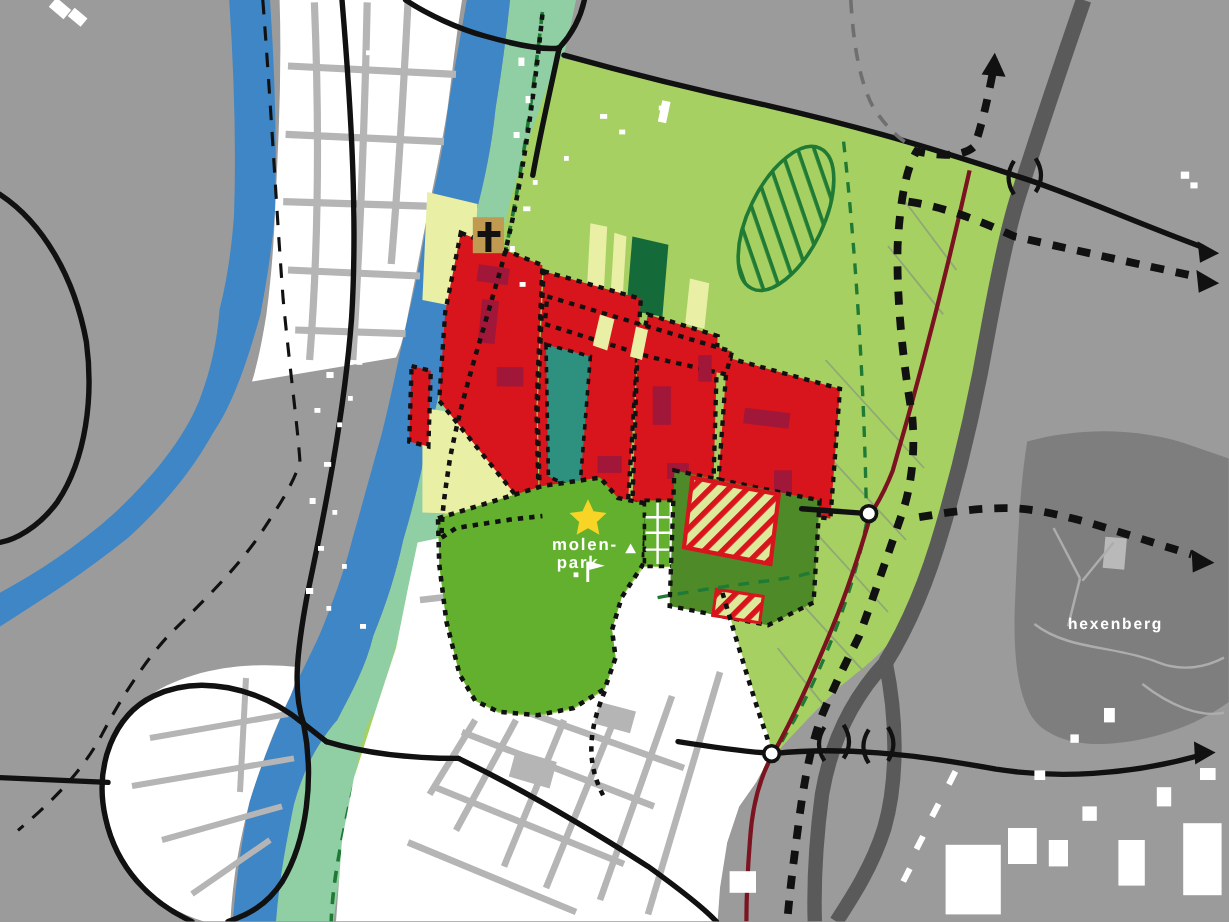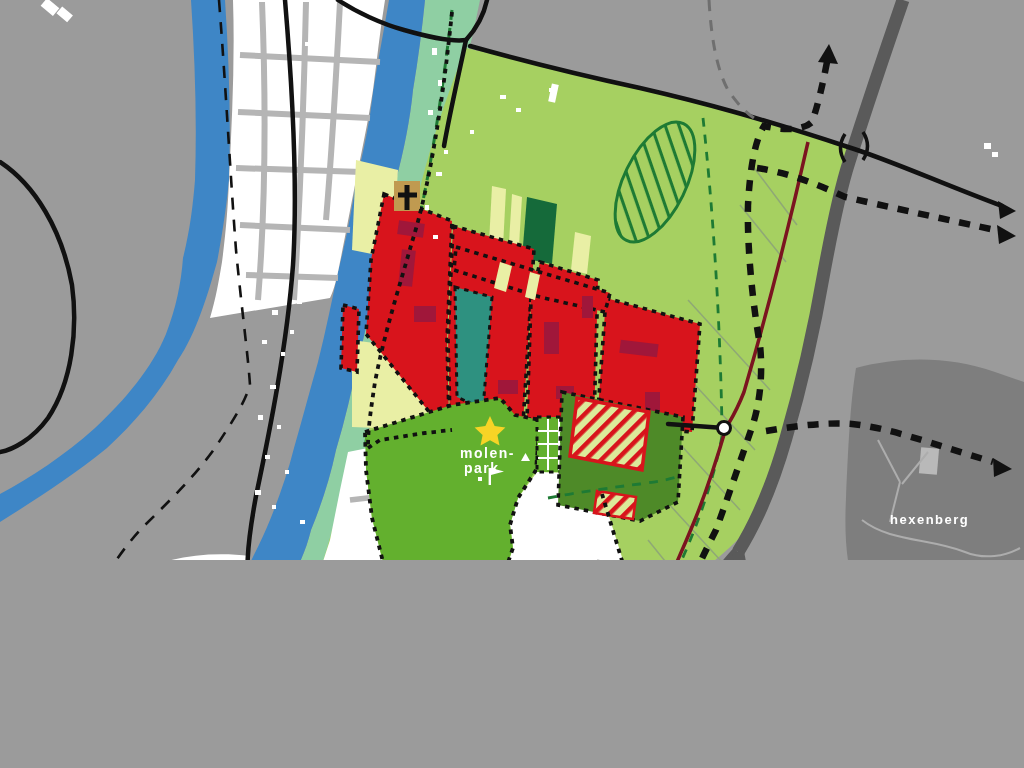--- a/index.html
+++ b/index.html
@@ -1,16 +1,16 @@
 <!DOCTYPE html>
 <html><head>
 <meta charset="utf-8">
 <style>
   html,body{margin:0;padding:0;background:#9b9b9b;}
-  .stage{position:relative;width:1024px;height:560px;overflow:hidden;font-family:"Liberation Sans",sans-serif;}
+  .stage{position:relative;width:1024px;height:768px;overflow:hidden;font-family:"Liberation Sans",sans-serif;}
   svg{display:block;}
   text{font-family:"Liberation Sans",sans-serif;font-weight:bold;}
   .map-label{letter-spacing:1.5px;}
 </style>
 </head>
 <body>
 
 <div class="stage">
 <svg width="1024" height="768" viewBox="0 0 1024 768">
   <defs>

